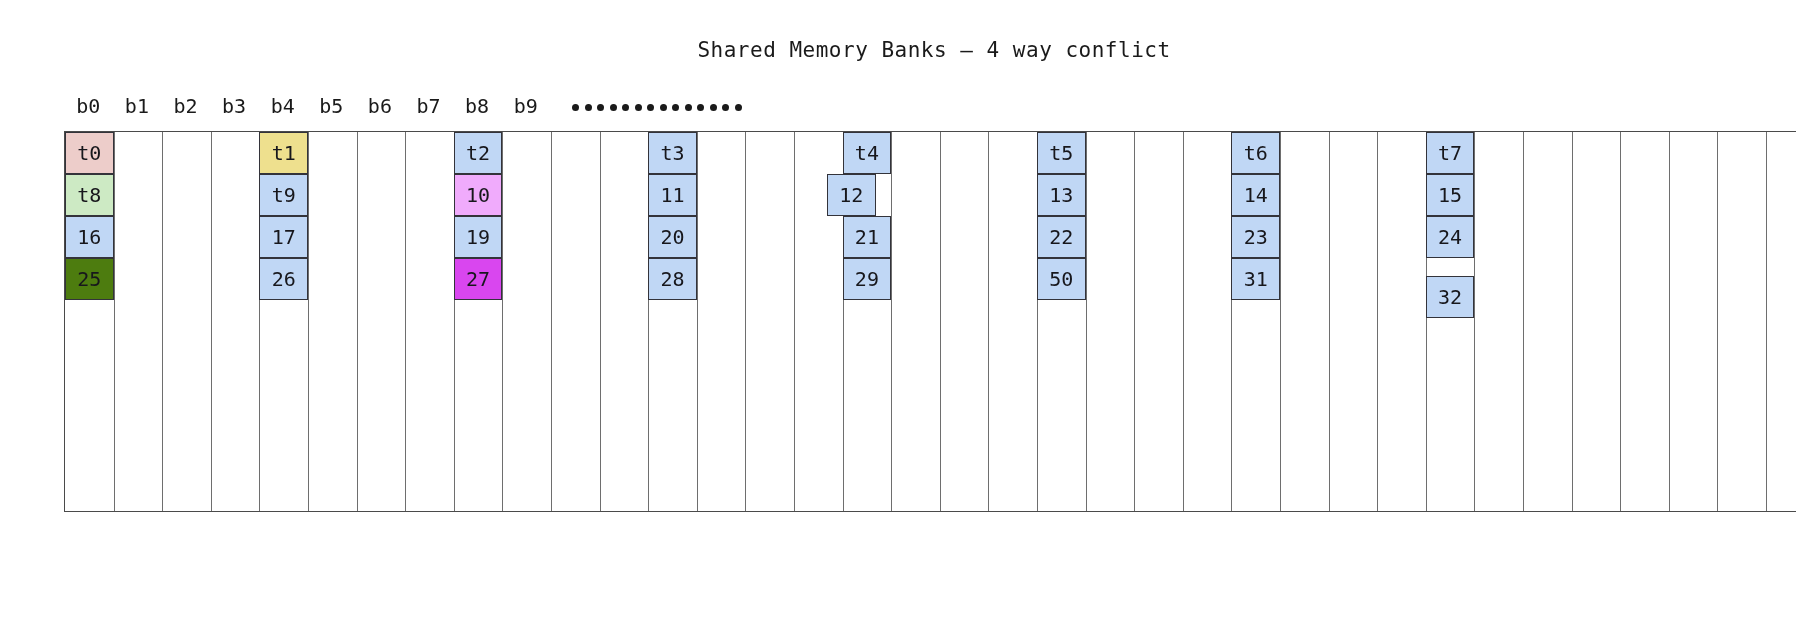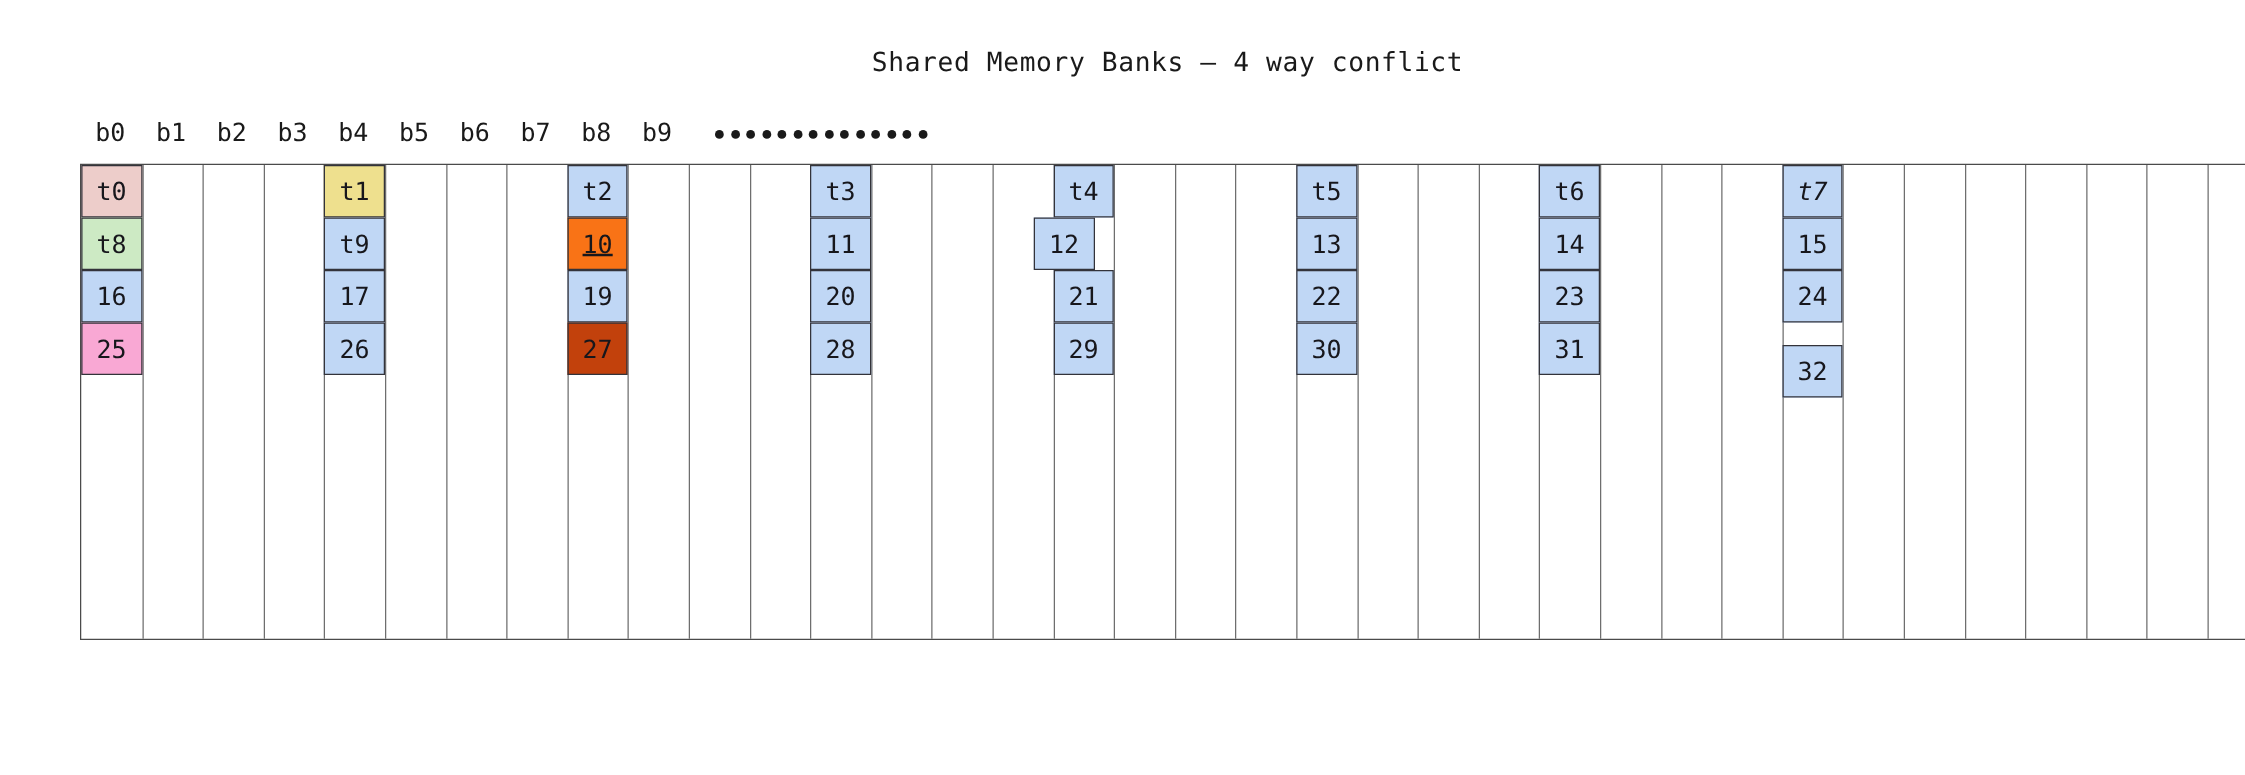--- a/index.html
+++ b/index.html
@@ -150,44 +150,44 @@
       <div class="gridline" style="left: 1409.4px;"></div>
       <div class="gridline" style="left: 1458px;"></div>
       <div class="gridline" style="left: 1506.6px;"></div>
       <div class="gridline" style="left: 1555.2px;"></div>
       <div class="gridline" style="left: 1603.8px;"></div>
       <div class="gridline" style="left: 1652.4px;"></div>
       <div class="gridline" style="left: 1701px;"></div>
       <div class="cell" style="left: 0px; top: 0px; background: rgb(237, 205, 202);">t0</div>
       <div class="cell" style="left: 0px; top: 42px; background: rgb(205, 234, 196);">t8</div>
       <div class="cell" style="left: 0px; top: 84px; background: rgb(192, 215, 245);">16</div>
-      <div class="cell" style="left: 0px; top: 126px; background: #f9a8d4; text-align: right;">25</div>
+      <div class="cell" style="left: 0px; top: 126px; background: #4d7c0f; text-align: right;">25</div>
       <div class="cell" style="left: 194.4px; top: 0px; background: rgb(238, 224, 142);">t1</div>
       <div class="cell" style="left: 194.4px; top: 42px; background: rgb(192, 215, 245);">t9</div>
       <div class="cell" style="left: 194.4px; top: 84px; background: rgb(192, 215, 245);">17</div>
       <div class="cell" style="left: 194.4px; top: 126px; background: rgb(192, 215, 245);">26</div>
       <div class="cell" style="left: 388.8px; top: 0px; background: rgb(192, 215, 245);">t2</div>
-      <div class="cell" style="left: 388.8px; top: 42px; background: #f97316; text-decoration: underline;">10</div>
+      <div class="cell" style="left: 388.8px; top: 42px; background: #f0abfc;">10</div>
       <div class="cell" style="left: 388.8px; top: 84px; background: rgb(192, 215, 245);">19</div>
-      <div class="cell" style="left: 388.8px; top: 126px; background: #c2410c;">27</div>
+      <div class="cell" style="left: 388.8px; top: 126px; background: #d946ef;">27</div>
       <div class="cell" style="left: 583.2px; top: 0px; background: rgb(192, 215, 245);">t3</div>
       <div class="cell" style="left: 583.2px; top: 42px; background: rgb(192, 215, 245);">11</div>
       <div class="cell" style="left: 583.2px; top: 84px; background: rgb(192, 215, 245);">20</div>
       <div class="cell" style="left: 583.2px; top: 126px; background: rgb(192, 215, 245);">28</div>
       <div class="cell" style="left: 777.6px; top: 0px; background: rgb(192, 215, 245);">t4</div>
       <div class="cell" style="left: 762px; top: 42px; background: rgb(192, 215, 245);">12</div>
       <div class="cell" style="left: 777.6px; top: 84px; background: rgb(192, 215, 245);">21</div>
       <div class="cell" style="left: 777.6px; top: 126px; background: rgb(192, 215, 245);">29</div>
       <div class="cell" style="left: 972px; top: 0px; background: rgb(192, 215, 245);">t5</div>
       <div class="cell" style="left: 972px; top: 42px; background: rgb(192, 215, 245);">13</div>
       <div class="cell" style="left: 972px; top: 84px; background: rgb(192, 215, 245);">22</div>
-      <div class="cell" style="left: 972px; top: 126px; background: rgb(192, 215, 245);">30</div>
+      <div class="cell" style="left: 972px; top: 126px; background: rgb(192, 215, 245);">50</div>
       <div class="cell" style="left: 1166.4px; top: 0px; background: rgb(192, 215, 245);">t6</div>
       <div class="cell" style="left: 1166.4px; top: 42px; background: rgb(192, 215, 245);">14</div>
       <div class="cell" style="left: 1166.4px; top: 84px; background: rgb(192, 215, 245);">23</div>
       <div class="cell" style="left: 1166.4px; top: 126px; background: rgb(192, 215, 245);">31</div>
-      <div class="cell" style="left: 1360.8px; top: 0px; background: rgb(192, 215, 245); font-style: italic;">t7</div>
+      <div class="cell" style="left: 1360.8px; top: 0px; background: rgb(192, 215, 245);">t7</div>
       <div class="cell" style="left: 1360.8px; top: 42px; background: rgb(192, 215, 245);">15</div>
       <div class="cell" style="left: 1360.8px; top: 84px; background: rgb(192, 215, 245);">24</div>
       <div class="cell" style="left: 1360.8px; top: 144px; background: rgb(192, 215, 245);">32</div>
     </div>
 
 </div>
 
 </body></html>

